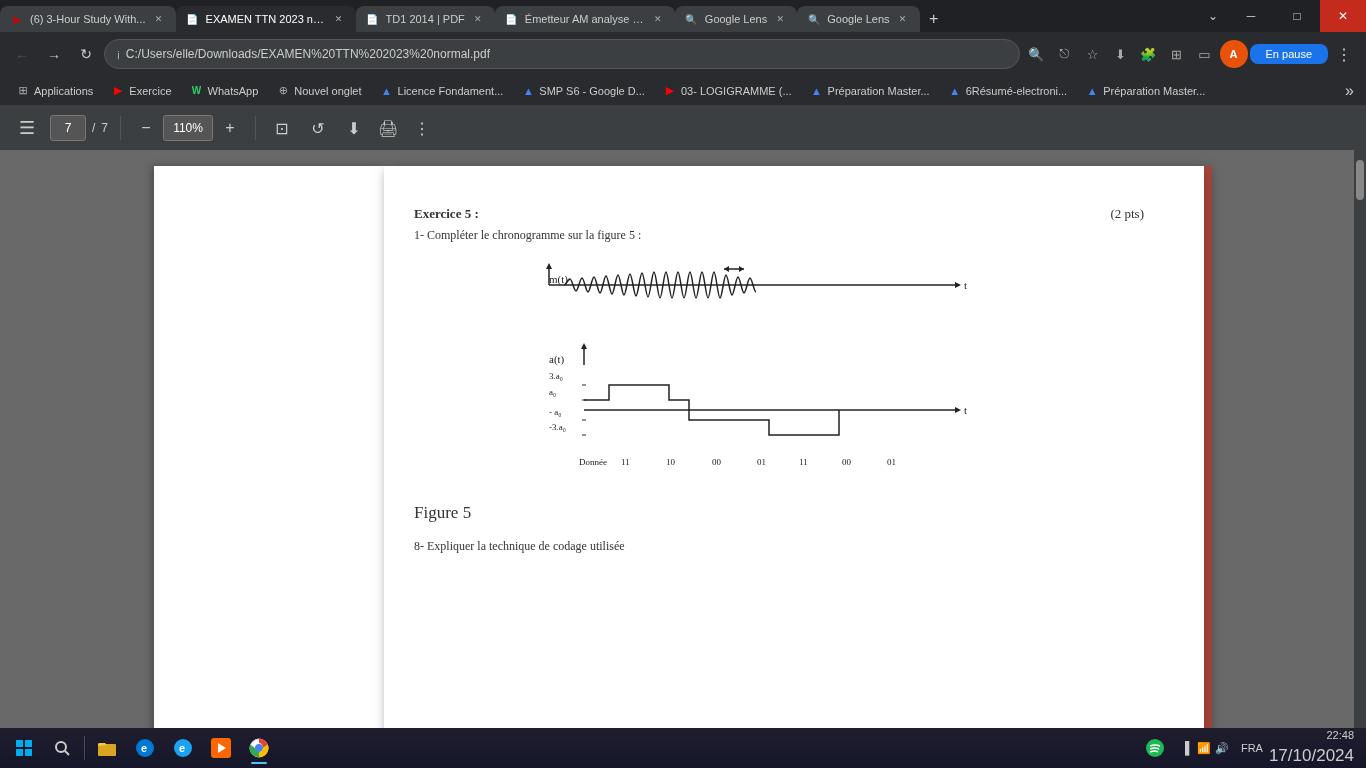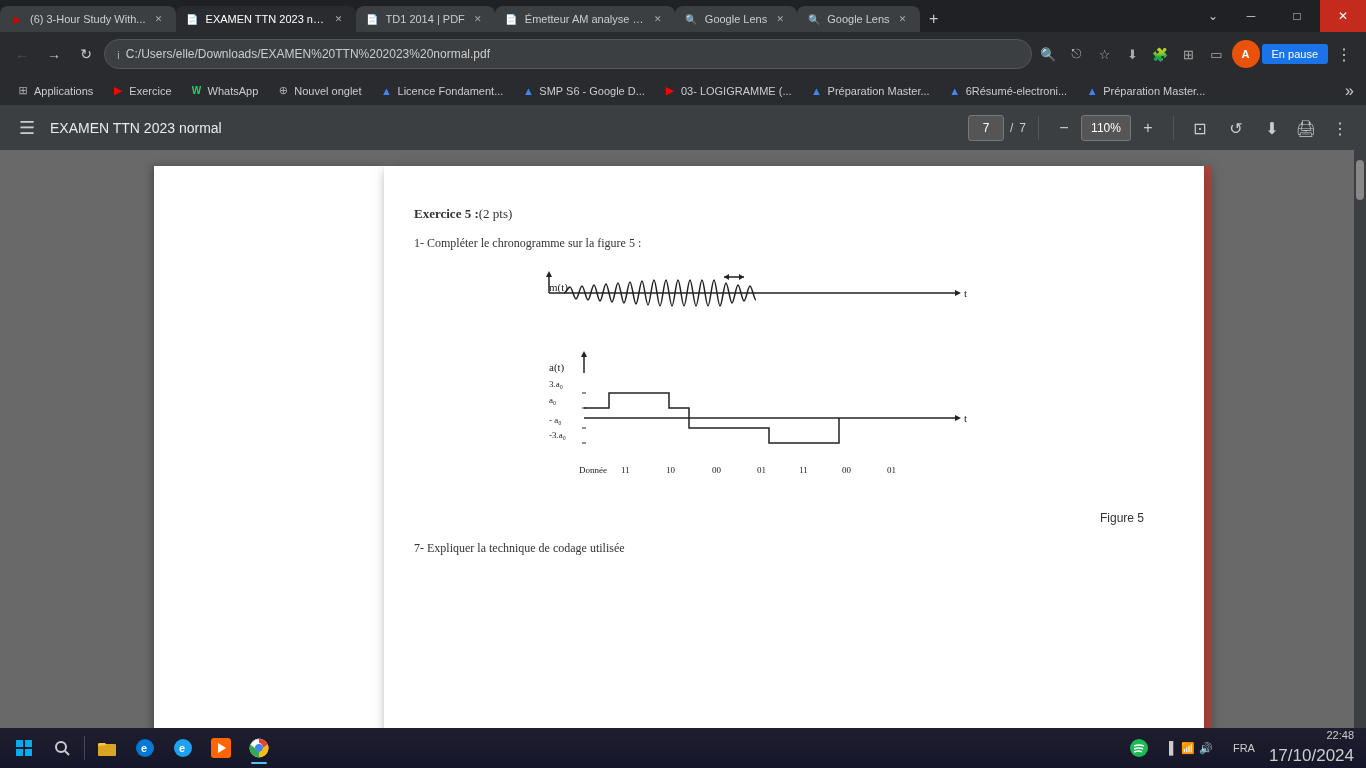--- a/index.html
+++ b/index.html
@@ -158,22 +158,22 @@
       align-items: center;
       justify-content: center;
       color: #fff;
       font-size: 11px;
       font-weight: bold;
       cursor: pointer;
     }
     .en-pause-btn {
       background: #1a73e8;
       color: #fff;
-      border-radius: 3px;
-      padding: 4px 10px;
+      border-radius: 8px;
+      padding: 4px 16px;
       font-size: 11px;
       cursor: pointer;
       white-space: nowrap;
     }
     .chrome-menu-btn {
       width: 28px;
       height: 28px;
       display: flex;
       align-items: center;
       justify-content: center;
@@ -391,23 +391,23 @@
     .taskbar-icons {
       display: flex;
       align-items: center;
       gap: 4px;
       padding: 0 6px;
     }
 
     
     .exercise-title { font-size: 13px; font-weight: bold; color: #333; margin-bottom: 6px; font-family: serif; }
     .exercise-pts { font-size: 13px; color: #333; font-family: serif; }
-    .exercise-header { display: flex; margin-bottom: 8px; }
+    .exercise-header { display: flex; justify-content: space-between; margin-bottom: 0; }
     .question-text { font-size: 12px; color: #333; margin-bottom: 12px; font-family: serif; }
-    .figure-label { font-size: 12px; color: #333; text-align: right; margin-top: 8px; font-family: Liberation Sans, sans-serif; }
+    .figure-label { font-size: 17px; color: #333; text-align: left; margin-top: 8px; font-family: Liberation Serif, serif; }
     .question2 { font-size: 12px; color: #333; margin-top: 16px; font-family: serif; }
 
     
     .chart-area { margin: 10px auto; display: block; }
 
     .main-layout {
       display: flex;
       flex-direction: column;
       height: 768px;
     }
@@ -534,21 +534,20 @@
     </div>
     <div class="bookmark-item">
       <span class="bookmark-favicon" style="color:#4285f4;">▲</span>
       <span>Préparation Master...</span>
     </div>
     <span class="bookmarks-more">»</span>
   </div>
 
   <div class="pdf-toolbar">
     <div class="pdf-menu-btn">☰</div>
-    <div class="pdf-title">EXAMEN TTN 2023 normal</div>
     <div class="pdf-page-controls">
       <input class="pdf-page-input" type="text" value="7" style="">
       <span class="pdf-page-sep">/</span>
       <span class="pdf-page-sep">7</span>
     </div>
     <div style="width:1px; height:24px; background:#555; margin:0 4px;"></div>
     <div class="pdf-zoom-controls">
       <div class="pdf-zoom-btn">−</div>
       <input class="pdf-zoom-input" type="text" value="110%" style="">
       <div class="pdf-zoom-btn">+</div>
@@ -645,21 +644,21 @@
             <text x="92" y="210" font-size="9" font-family="serif" fill="#222">11</text>
             <text x="137" y="210" font-size="9" font-family="serif" fill="#222">10</text>
             <text x="183" y="210" font-size="9" font-family="serif" fill="#222">00</text>
             <text x="228" y="210" font-size="9" font-family="serif" fill="#222">01</text>
             <text x="270" y="210" font-size="9" font-family="serif" fill="#222">11</text>
             <text x="313" y="210" font-size="9" font-family="serif" fill="#222">00</text>
             <text x="358" y="210" font-size="9" font-family="serif" fill="#222">01</text>
           </svg>
 
           <p class="figure-label">Figure 5</p>
-          <p class="question2">7- Expliquer la technique de codage utilisée</p>
+          <p class="question2">8- Expliquer la technique de codage utilisée</p>
         </div>
 
         <div style="width:8px; min-height:580px; background:#c0392b; opacity:0.7;"></div>
       </div>
     </div>
 
     <div class="scroll-track">
       <div class="scroll-thumb"></div>
     </div>
   </div>
@@ -728,20 +727,20 @@
           <path d="M5 11 Q10 9 14 11" stroke="#fff" stroke-width="1.5" fill="none"></path>
           <path d="M5 14 Q10 12 13 14" stroke="#fff" stroke-width="1.5" fill="none"></path>
         </svg>
       </div>
 
       <div class="taskbar-icons">
         <span style="color:#ccc; font-size:12px;">▌</span>
         <span style="color:#ccc; font-size:11px;">📶</span>
         <span style="color:#ccc; font-size:11px;">🔊</span>
       </div>
-      <span style="color:#ccc; font-size:11px; margin: 0 8px;">FRA</span>
+      <span style="color:#ccc; font-size:11px; margin: 0 0;">FRA</span>
       <div class="taskbar-time">
         <div style="color:#ccc; font-size:11px;">22:48</div>
         <div style="color:#ccc; font-size:17px;">17/10/2024</div>
       </div>
     </div>
   </div>
 </div>
 
 </body></html>

